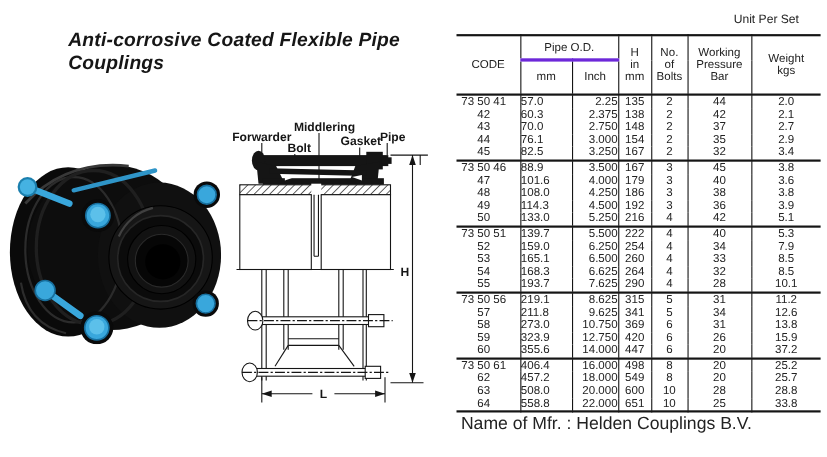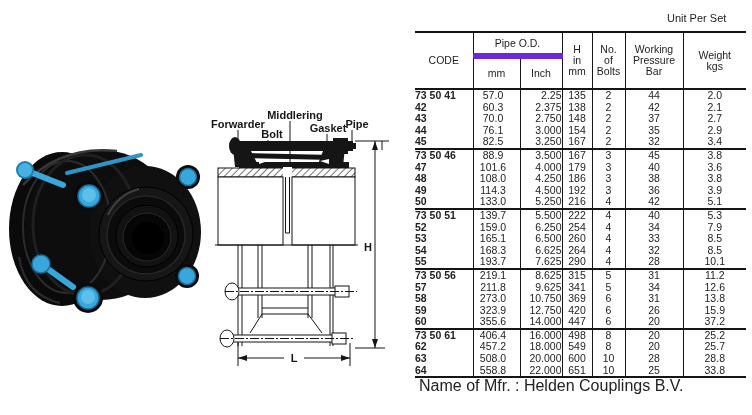--- a/index.html
+++ b/index.html
@@ -15,39 +15,41 @@
 
   
   .spec-table{position:absolute;left:415px;top:31px;width:331px;border-collapse:collapse;
               table-layout:fixed;border-top:2px solid #151515;border-bottom:2px solid #151515;}
   .spec-table thead{border-bottom:2px solid #151515;}
   .spec-table tbody{border-top:2px solid #151515;}
   .spec-table th{font-weight:400;font-size:10.5px;line-height:11px;text-align:center;padding:0;color:#222;}
   .spec-table td{font-size:10.5px;line-height:11.6px;padding:0;color:#222;}
   .pre{white-space:pre-line;}
   .vr{border-right:1px solid #151515;}
-  .th-pipeod{height:20px;border-bottom:6px solid #6d28d9;}
+  .th-pipeod{height:20px;border-bottom:3px solid #6d28d9;}
   .sub{height:29px;}
-  td.c0{text-align:left;padding-right:8px;font-weight:700;}
-  td.c1{text-align:center;padding-right:7px;}
+  td.c0{text-align:center;padding-right:8px;font-weight:400;}
+  td.c1{text-align:left;padding-right:7px;}
   td.c2{text-align:right;padding-left:4px;}
   td.c3,td.c4,td.c5,td.c6{text-align:center;}
 
   .mfr{position:absolute;left:419px;top:377px;font-size:16px;color:#222;}
 
   .photo{position:absolute;left:5px;top:137px;}
   .diagram{position:absolute;left:205px;top:103px;}
   .diagram text{font-family:"Liberation Sans",sans-serif;font-size:11px;font-weight:700;fill:#161616;}
 </style>
 </head>
 <body>
 
 <div class="canvas">
 
   <div class="title">
+    <div>Anti-corrosive Coated Flexible Pipe</div>
+    <div>Couplings</div>
   </div>
   <div class="unit">Unit Per Set</div>
 
   <svg class="photo" width="196" height="176" viewBox="0 0 196 176">
     <g>
       <ellipse cx="57" cy="92" rx="53" ry="77" fill="#0a0a0a"></ellipse>
       <ellipse cx="96" cy="88" rx="76" ry="75" fill="#0d0d0d"></ellipse>
       <ellipse cx="140" cy="95" rx="56" ry="66" fill="#101010"></ellipse>
       <ellipse cx="62" cy="90" rx="44" ry="66" fill="none" stroke="#2b2b2b" stroke-width="2"></ellipse>
       <ellipse cx="80" cy="88" rx="52" ry="70" fill="none" stroke="#1f1f1f" stroke-width="3"></ellipse>

